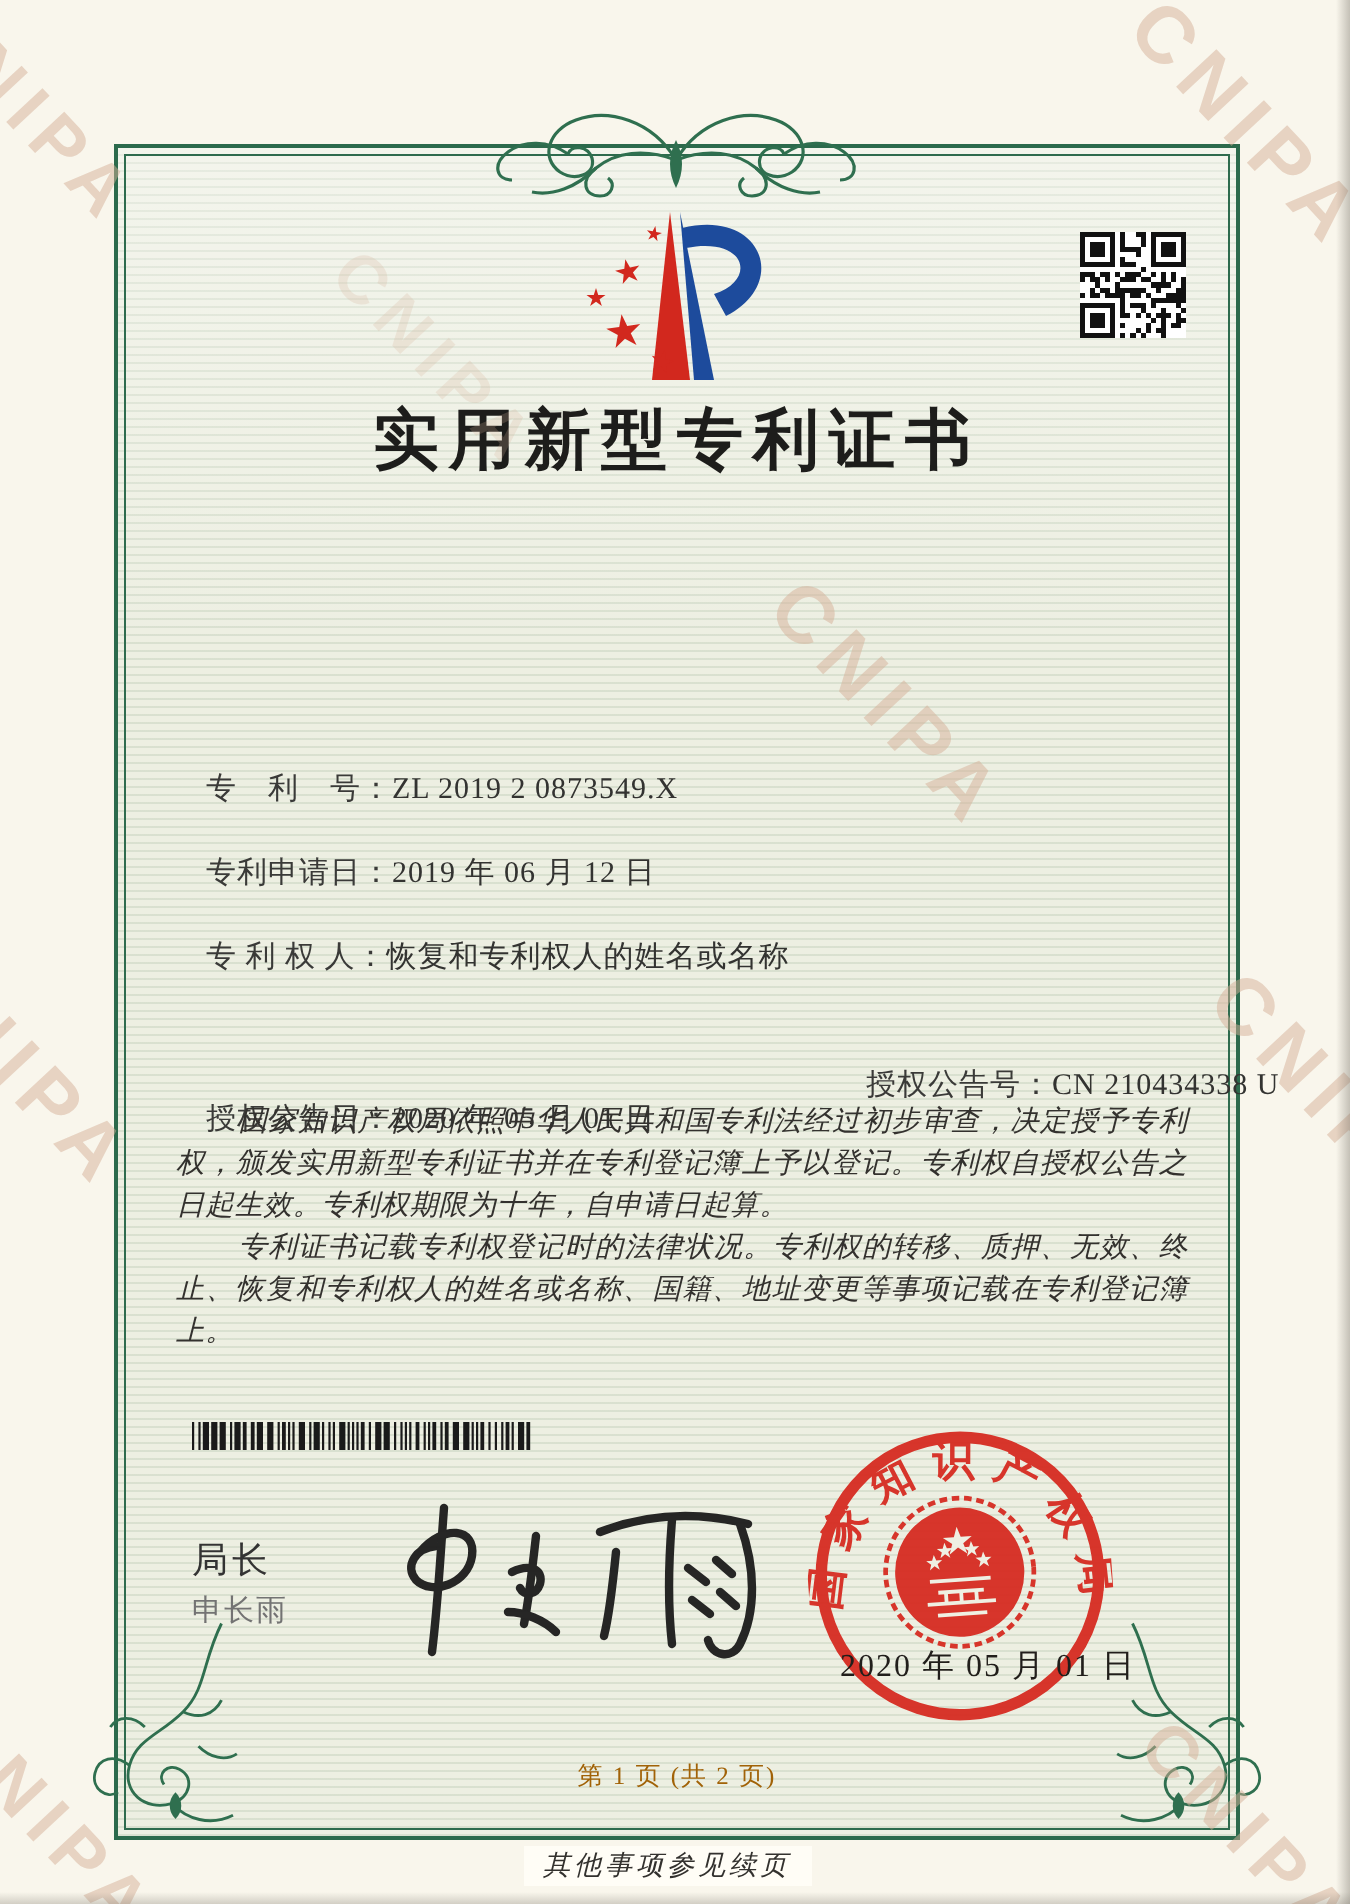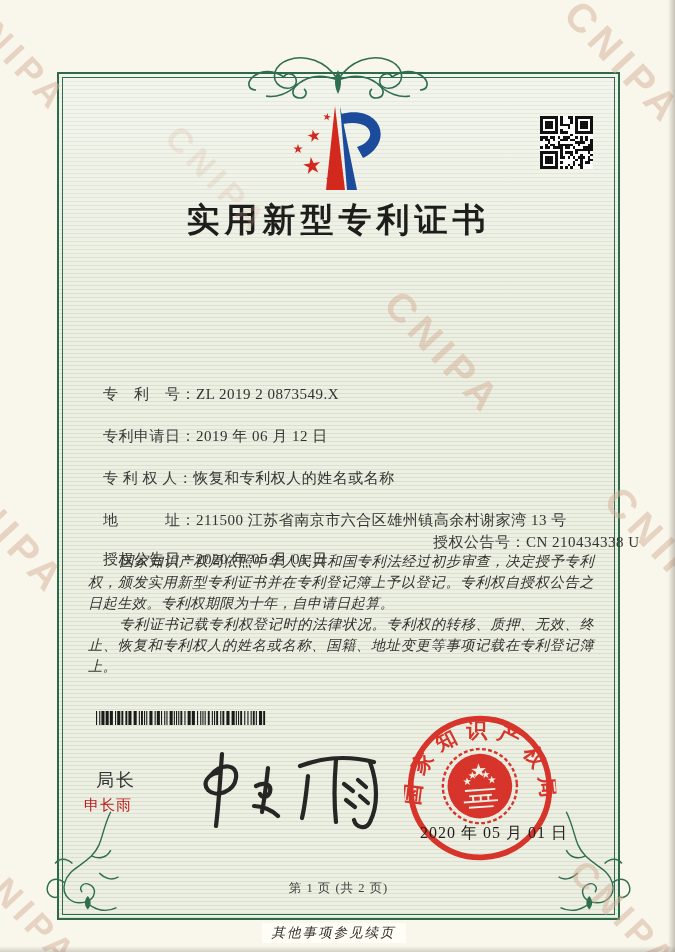--- a/index.html
+++ b/index.html
@@ -28,28 +28,28 @@
   .row .lbl{display:inline-block;min-width:90px;letter-spacing:.5px;color:#3a3a38;}
   .row .val{letter-spacing:.5px;color:#333331;}
   .grant2{position:absolute;left:345px;top:0;}
 
   .paras{position:absolute;left:88px;top:551px;width:506px;z-index:2;}
   .paras p{margin:0;font-size:14.2px;line-height:21px;color:#33312e;text-indent:2.2em;
     text-align:justify;font-style:italic;letter-spacing:.4px;}
 
   .barcode{position:absolute;left:96px;top:711px;width:170px;height:14px;z-index:2;}
   .signer-title{position:absolute;left:96px;top:768px;font-size:18px;color:#333;z-index:2;letter-spacing:2px;}
-  .signer-name{position:absolute;left:84px;top:796px;font-size:15px;color:#b91c1c;z-index:2;letter-spacing:1px;}
+  .signer-name{position:absolute;left:96px;top:796px;font-size:15px;color:#737373;z-index:2;letter-spacing:1px;}
   .signature{position:absolute;left:192px;top:746px;width:205px;height:85px;z-index:2;opacity:.92;}
 
   .seal{position:absolute;left:404px;top:712px;width:152px;height:152px;z-index:3;opacity:.93;transform:rotate(-4deg);}
   .seal-date{position:absolute;left:420px;top:823px;font-size:16px;color:#211e1b;letter-spacing:1px;z-index:4;white-space:pre;}
 
   .pagenote{position:absolute;left:57px;top:880px;width:563px;text-align:center;font-size:12.5px;
-    color:#404040;z-index:2;letter-spacing:1px;}
+    color:#a16207;z-index:2;letter-spacing:1px;}
   .footnote{position:absolute;left:0;top:923px;width:667px;text-align:center;z-index:2;}
   .footnote span{display:inline-block;background:#fffdf6;padding:1px 10px;font-size:13.5px;
     font-style:italic;color:#33312e;letter-spacing:2px;}
 
   .logo{position:absolute;left:285px;top:102px;width:106px;height:94px;z-index:2;}
   .qr{position:absolute;left:540px;top:116px;width:53px;height:53px;z-index:2;}
   .ornament-top{position:absolute;left:238px;top:46px;width:200px;height:60px;z-index:2;}
   .ornament-bl{position:absolute;left:42px;top:806px;width:80px;height:115px;z-index:2;}
   .ornament-br{position:absolute;left:555px;top:806px;width:80px;height:115px;z-index:2;transform:scaleX(-1);}
 </style>
@@ -255,23 +255,20 @@
 
   <div class="row" style="top:368px">
     <span class="lbl">专　利　号：</span><span class="val">ZL 2019 2 0873549.X</span>
   </div>
   <div class="row" style="top:410px">
     <span class="lbl">专利申请日：</span><span class="val">2019 年 06 月 12 日</span>
   </div>
   <div class="row" style="top:452px">
     <span class="lbl">专 利 权 人：</span><span class="val">恢复和专利权人的姓名或名称</span>
   </div>
-  <div class="row" style="top:494px">
-    <span class="lbl">地　　　址：</span><span class="val">211500 江苏省南京市六合区雄州镇高余村谢家湾 13 号</span>
-  </div>
   <div class="row" style="top:533px;width:506px;">
     <span class="lbl">授权公告日：</span><span class="val">2020 年 05 月 01 日</span>
     <span class="grant2"><span class="lbl" style="min-width:0;">授权公告号：</span><span class="val">CN 210434338 U</span></span>
   </div>
 
   <div class="paras">
     <p>国家知识产权局依照中华人民共和国专利法经过初步审查，决定授予专利权，颁发实用新型专利证书并在专利登记簿上予以登记。专利权自授权公告之日起生效。专利权期限为十年，自申请日起算。</p>
     <p>专利证书记载专利权登记时的法律状况。专利权的转移、质押、无效、终止、恢复和专利权人的姓名或名称、国籍、地址变更等事项记载在专利登记簿上。</p>
   </div>
 

